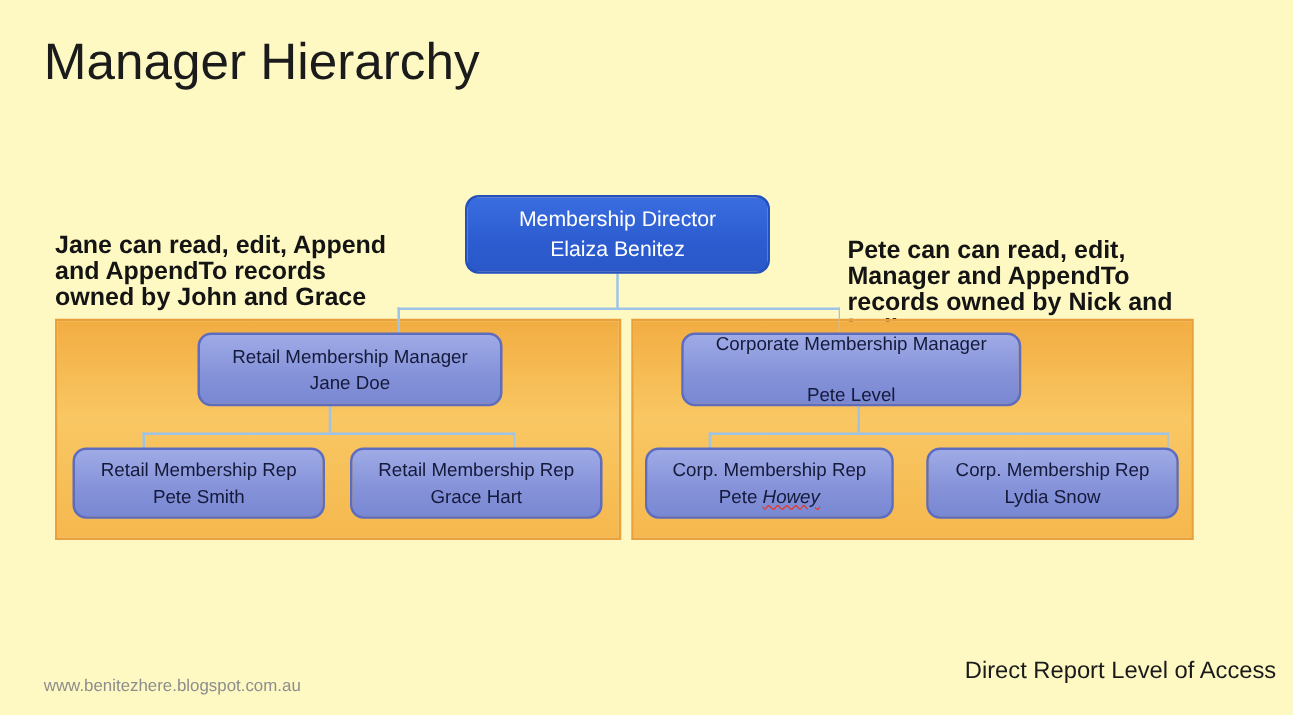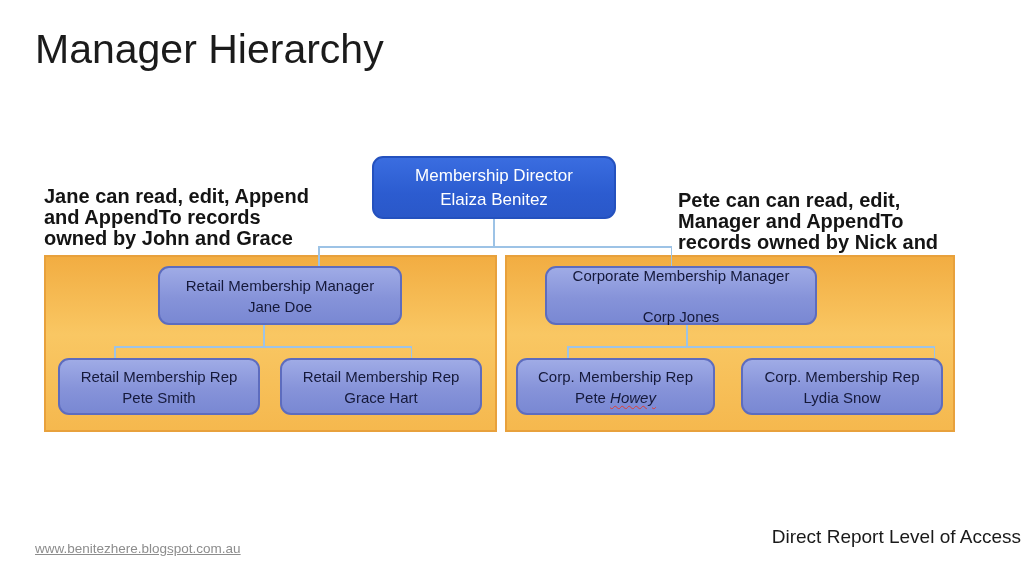--- a/index.html
+++ b/index.html
@@ -4,21 +4,21 @@
 <style>
   html, body { margin: 0; padding: 0; }
   body {
     font-family: "Liberation Sans", sans-serif;
     background: #e9e9e9;
   }
   .slide {
     position: relative;
     width: 1034px;
     height: 572px;
-    background: #ffffff;
+    background: #fef9c3;
     overflow: hidden;
   }
   .slide-title {
     position: absolute;
     left: 35px;
     top: 26px;
     font-size: 41px;
     font-weight: 400;
     color: #1b1b1b;
     letter-spacing: 0px;
@@ -90,21 +90,20 @@
     text-underline-offset: 2px;
     font-style: italic;
   }
 
   .footer-url {
     position: absolute;
     left: 35px;
     top: 541px;
     font-size: 13.5px;
     color: #8d8d8d;
-    text-decoration: underline;
   }
   .slide-caption {
     position: absolute;
     right: 13px;
     top: 526px;
     font-size: 19px;
     color: #1a1a1a;
     white-space: nowrap;
     text-align: center;
   }
@@ -152,21 +151,21 @@
     <div>Pete Smith</div>
   </div>
 
   <div class="node member node-retail-rep2">
     <div>Retail Membership Rep</div>
     <div>Grace Hart</div>
   </div>
 
   <div class="node member node-corp-mgr">
     <div>Corporate Membership Manager</div>
-    <div>Corp Jones</div>
+    <div>Pete Level</div>
   </div>
 
   <div class="node member node-corp-rep1">
     <div>Corp. Membership Rep</div>
     <div>
       <span>Pete</span>
       <span class="misspelled">Howey</span>
     </div>
   </div>
 

